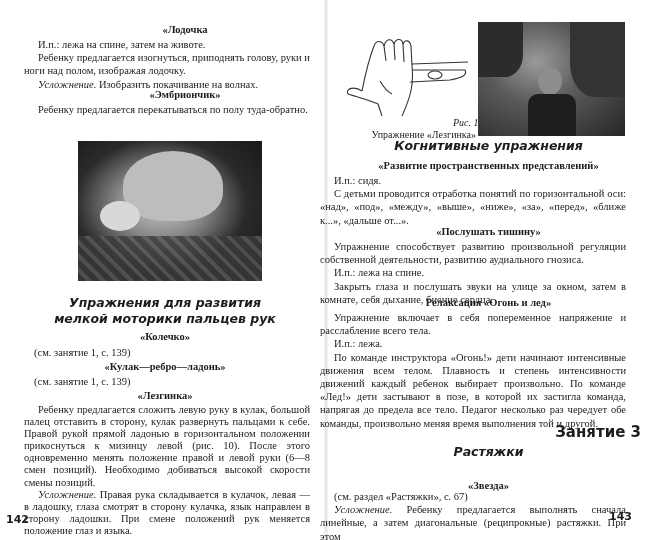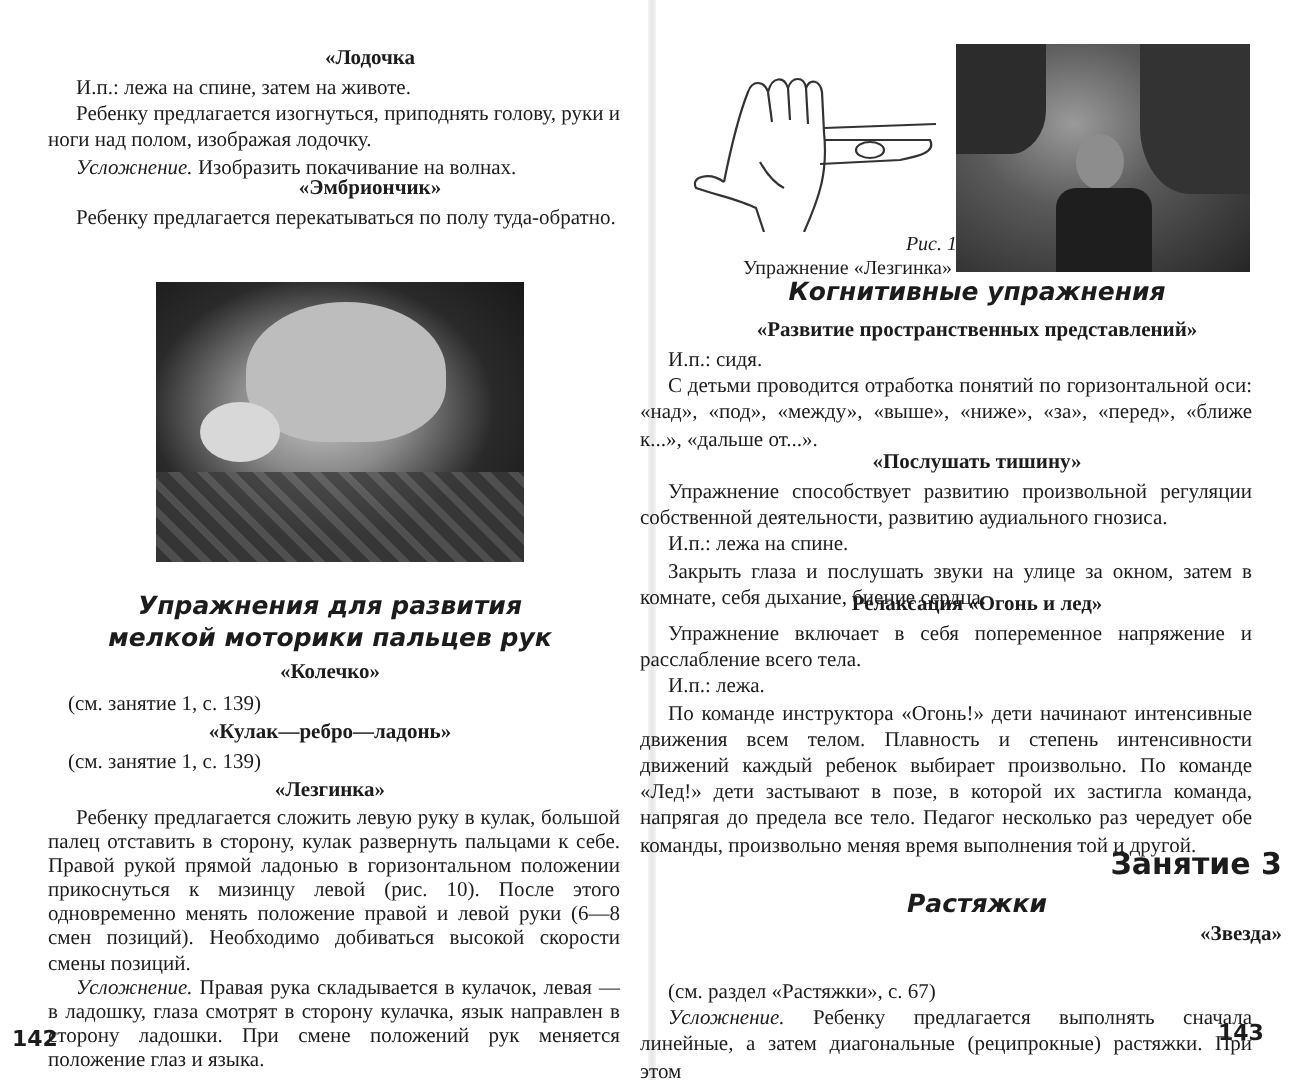--- a/index.html
+++ b/index.html
@@ -102,20 +102,20 @@
 
   <div class="h-bold" style="left:10px;top:297px;width:305px;">Релаксация «Огонь и лед»</div>
   <div class="blk" style="left:-6px;top:311px;width:306px;">
     <p class="p">Упражнение включает в себя попеременное напряжение и расслабление всего тела.</p>
     <p class="p">И.п.: лежа.</p>
     <p class="p">По команде инструктора «Огонь!» дети начинают интенсивные движения всем телом. Плавность и степень интенсивности движений каждый ребенок выбирает произвольно. По команде «Лед!» дети застывают в позе, в которой их застигла команда, напрягая до предела все тело. Педагог несколько раз чередует обе команды, произвольно меняя время выполнения той и другой.</p>
   </div>
 
   <div class="lesson" style="left:10px;top:423px;width:305px;">Занятие 3</div>
   <div class="sec-title" style="left:10px;top:444px;width:305px;">Растяжки</div>
-  <div class="h-bold" style="left:10px;top:462px;width:305px;text-align:right;">«Звезда»</div>
+  <div class="h-bold" style="left:10px;top:480px;width:305px;">«Звезда»</div>
   <div class="blk" style="left:-6px;top:490px;width:306px;">
     <p class="p">(см. раздел «Растяжки», с. 67)</p>
     <p class="p"><span class="it">Усложнение.</span><span> Ребенку предлагается выполнять сначала линейные, а затем диагональные (реципрокные) растяжки. При этом</span></p>
   </div>
 
   <div class="pagenum" style="left:283px;top:510px;">143</div>
 </div>
 
 </body></html>

